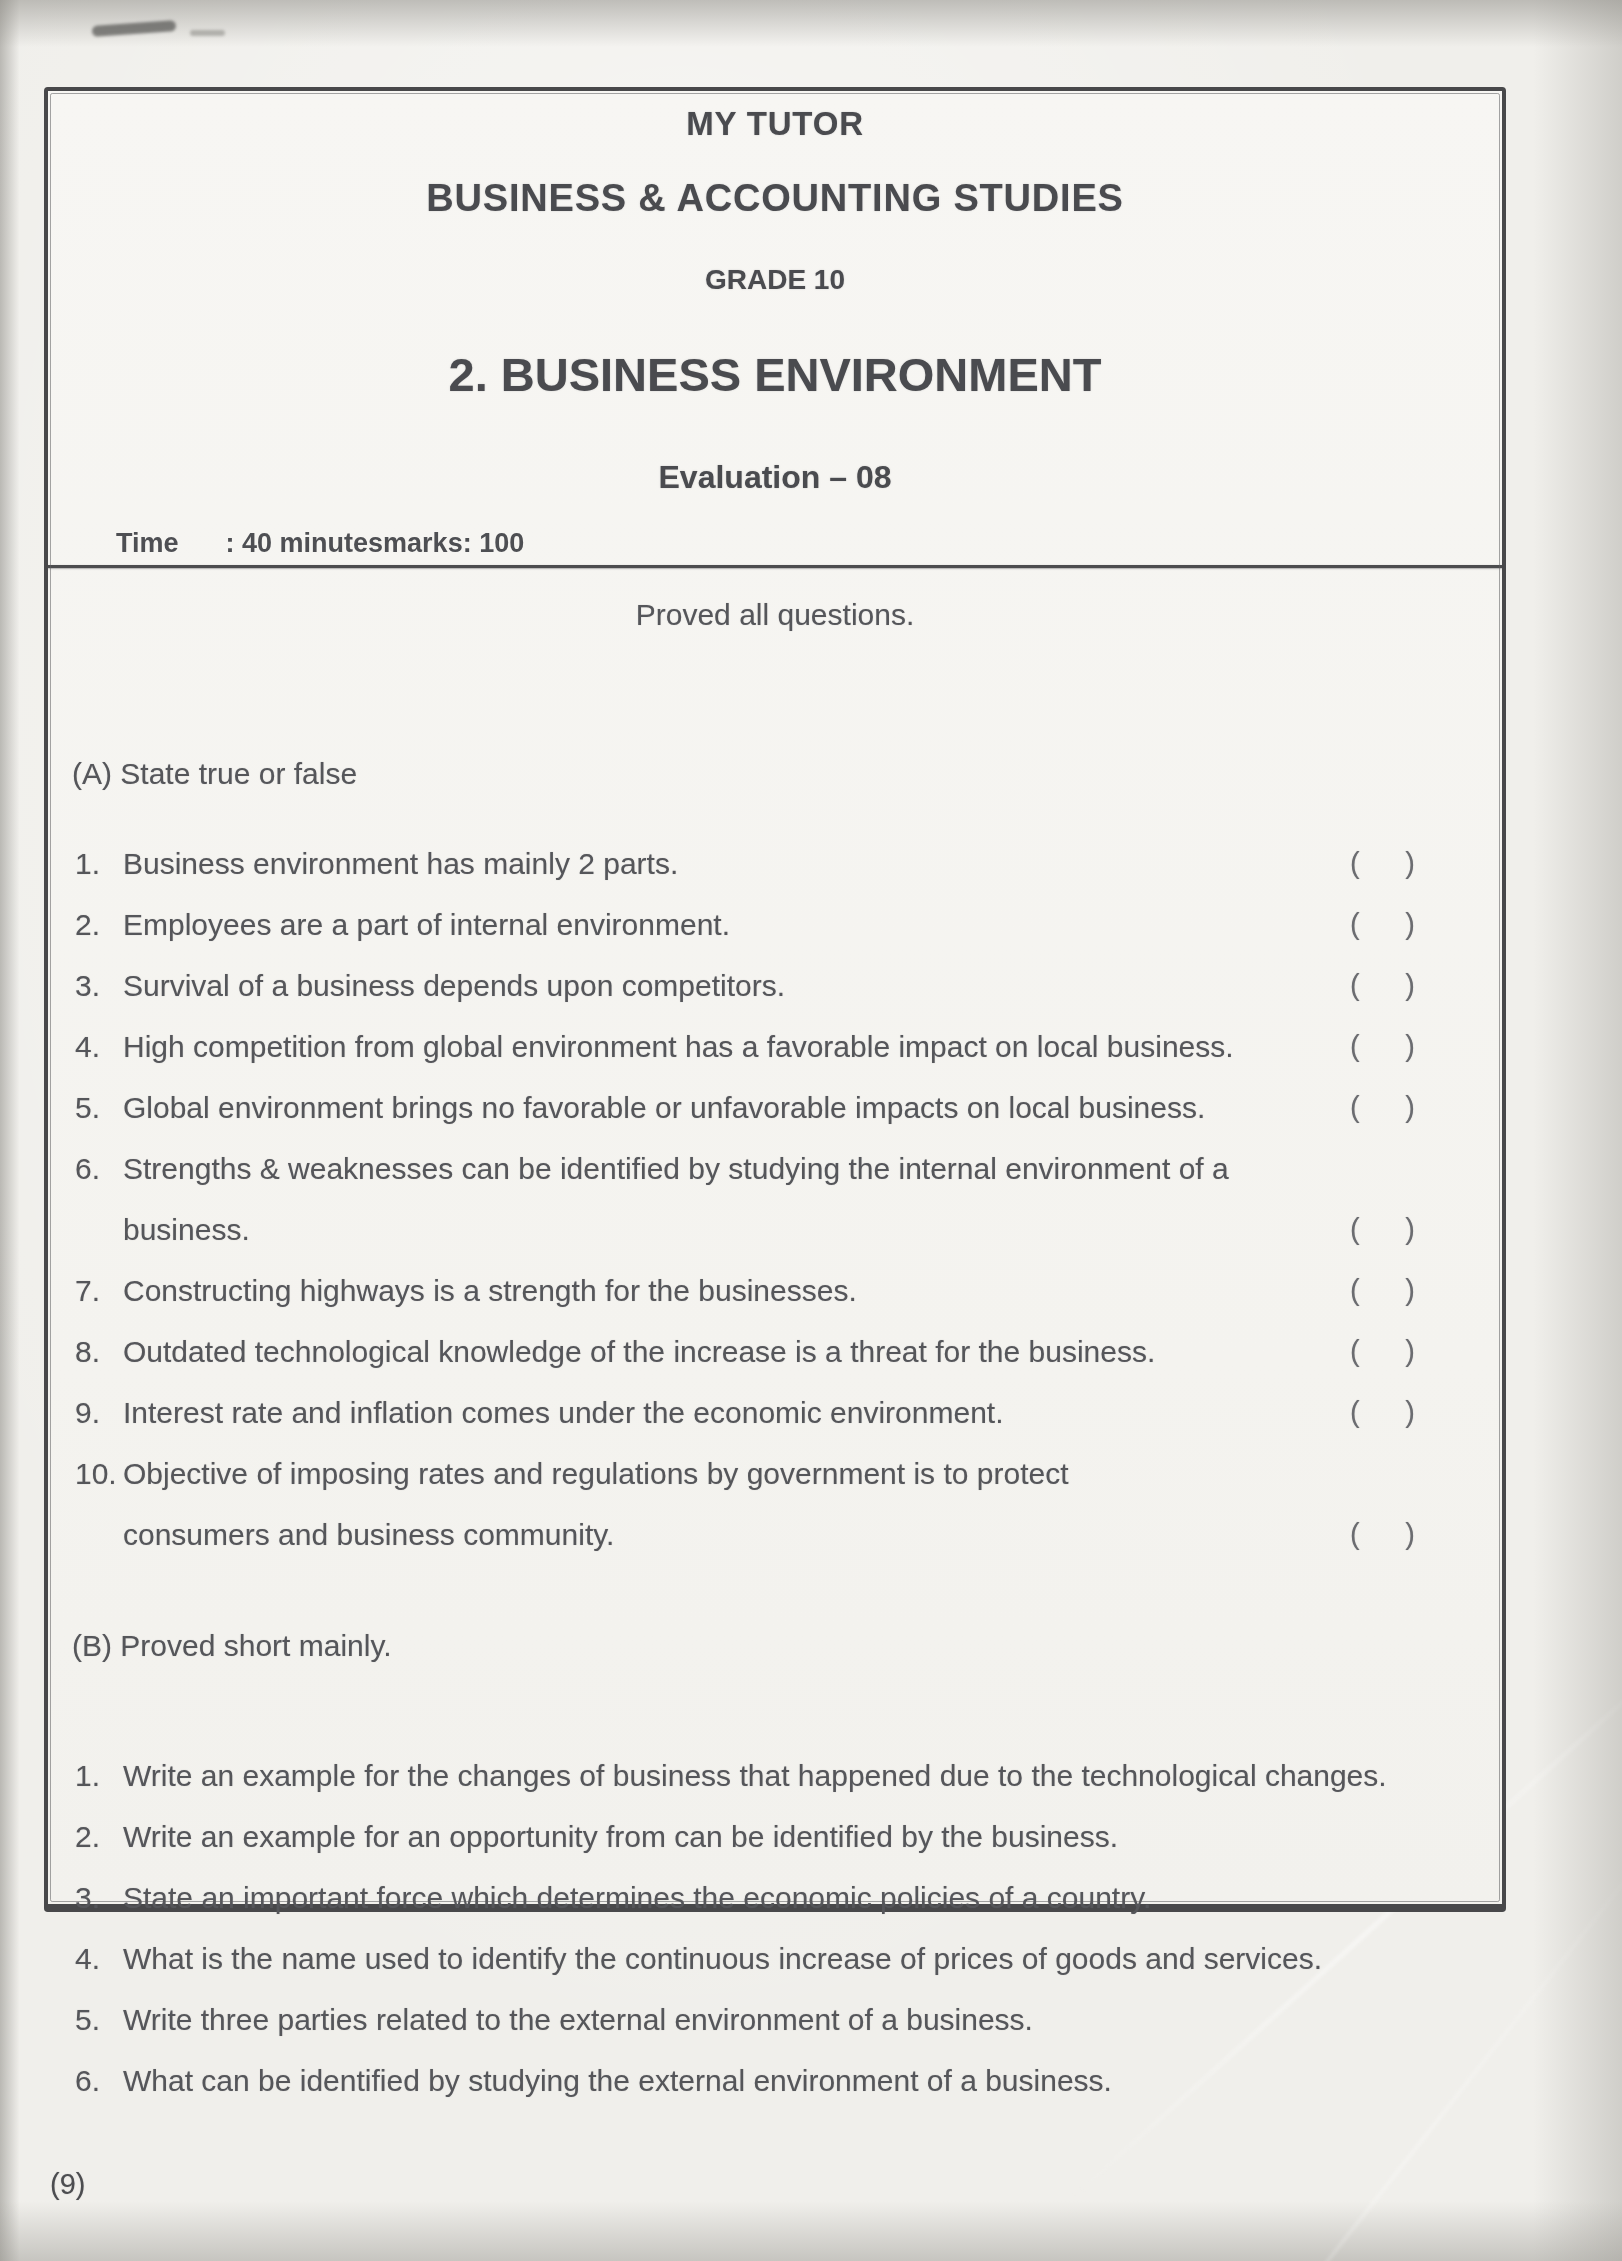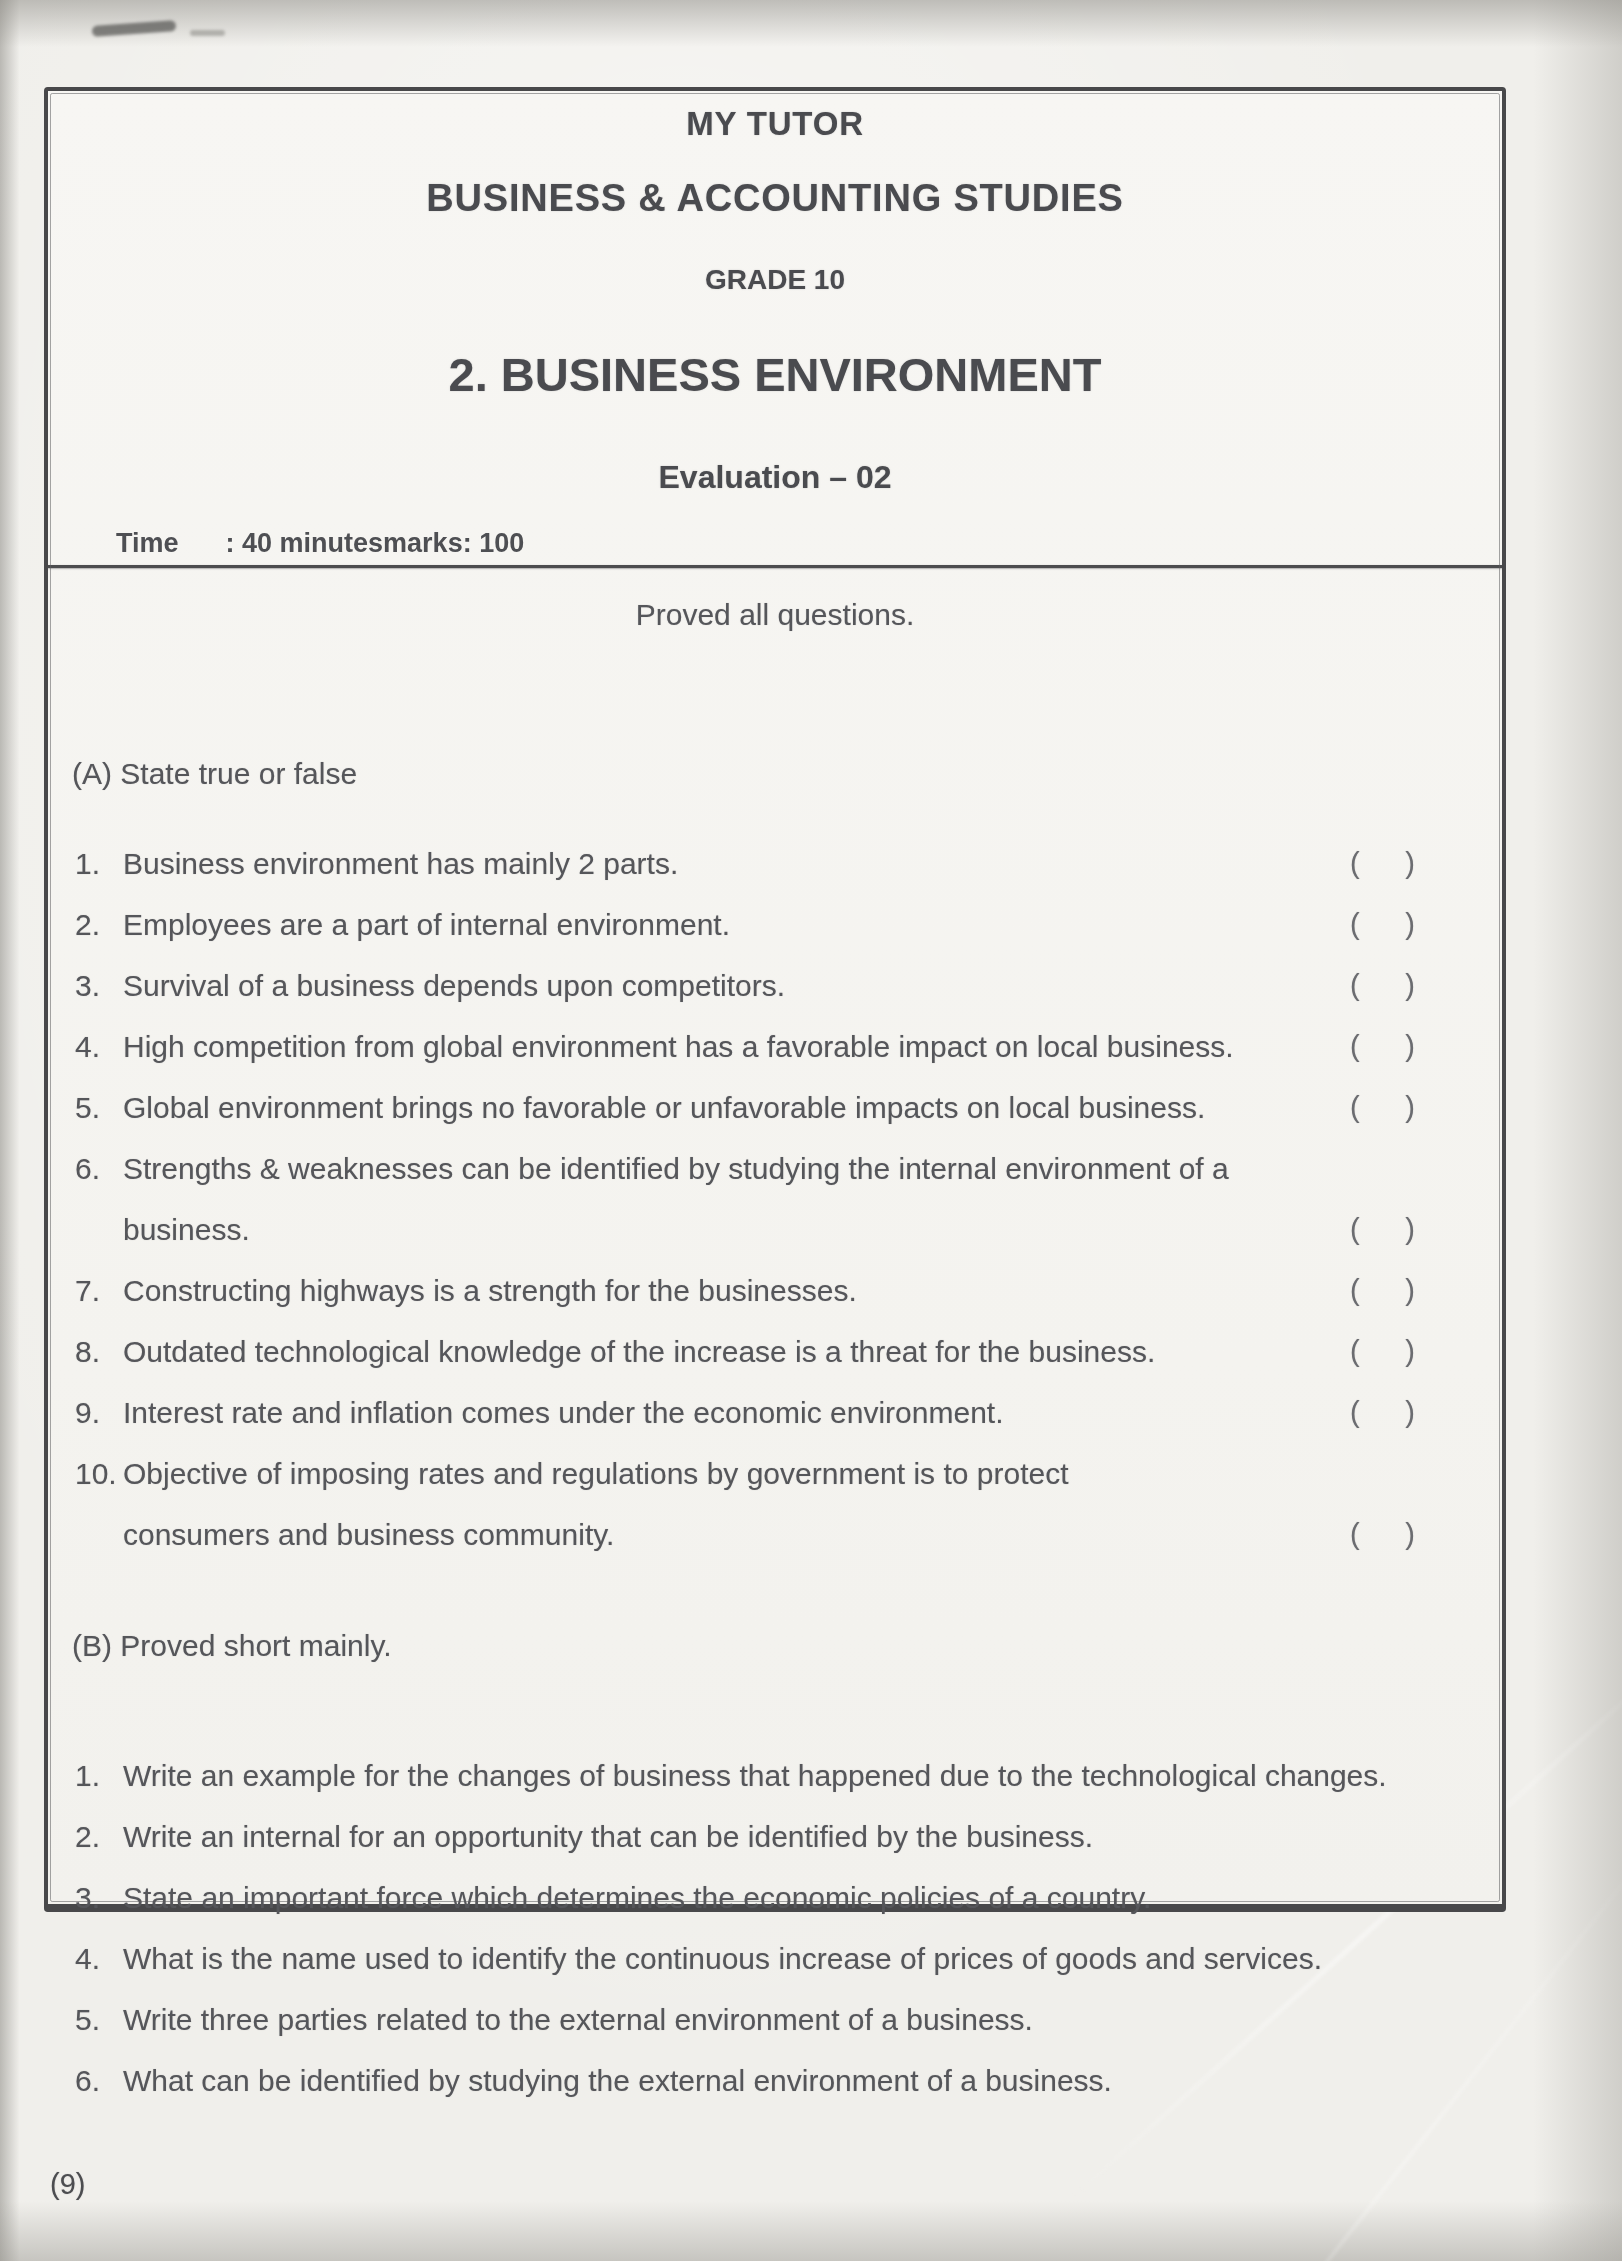--- a/index.html
+++ b/index.html
@@ -74,21 +74,21 @@
   <div class="ghost" style="left:867px;top:1170px;width:211px;height:18px;opacity:.05"></div>
   <div class="ghost" style="left:678px;top:1562px;width:317px;height:21px;opacity:.06"></div>
   <div class="ghost" style="left:1093px;top:1838px;width:226px;height:19.6px;opacity:.05"></div>
 
   <div class="frame">
 
     <div class="ctr hd t-institute">MY TUTOR</div>
     <div class="ctr hd t-subject">BUSINESS &amp; ACCOUNTING STUDIES</div>
     <div class="ctr hd t-grade">GRADE 10</div>
     <div class="ctr hd t-unit">2. BUSINESS ENVIRONMENT</div>
-    <div class="ctr hd t-eval">Evaluation – 02</div>
+    <div class="ctr hd t-eval">Evaluation – 08</div>
 
     <div class="time-row">
       <span>
         <span>Time</span><span class="time-val">: 40 minutes</span>
       </span>
       <span class="marks">marks: 100</span>
     </div>
 
     <div class="sep"></div>
 
@@ -179,21 +179,21 @@
       </div>
 
     <div class="sec-label secB tx">(B) Proved short mainly.</div>
     <div class="qlist listB" id="list-b">
         <div class="q-row tx">
     <span class="q-num">1.</span>
     <span class="q-text">Write an example for the changes of business that happened due to the technological changes.</span>
   </div>
         <div class="q-row tx">
     <span class="q-num">2.</span>
-    <span class="q-text">Write an internal for an opportunity that can be identified by the business.</span>
+    <span class="q-text">Write an example for an opportunity from can be identified by the business.</span>
   </div>
         <div class="q-row tx">
     <span class="q-num">3.</span>
     <span class="q-text">State an important force which determines the economic policies of a country.</span>
   </div>
         <div class="q-row tx">
     <span class="q-num">4.</span>
     <span class="q-text">What is the name used to identify the continuous increase of prices of goods and services.</span>
   </div>
         <div class="q-row tx">

